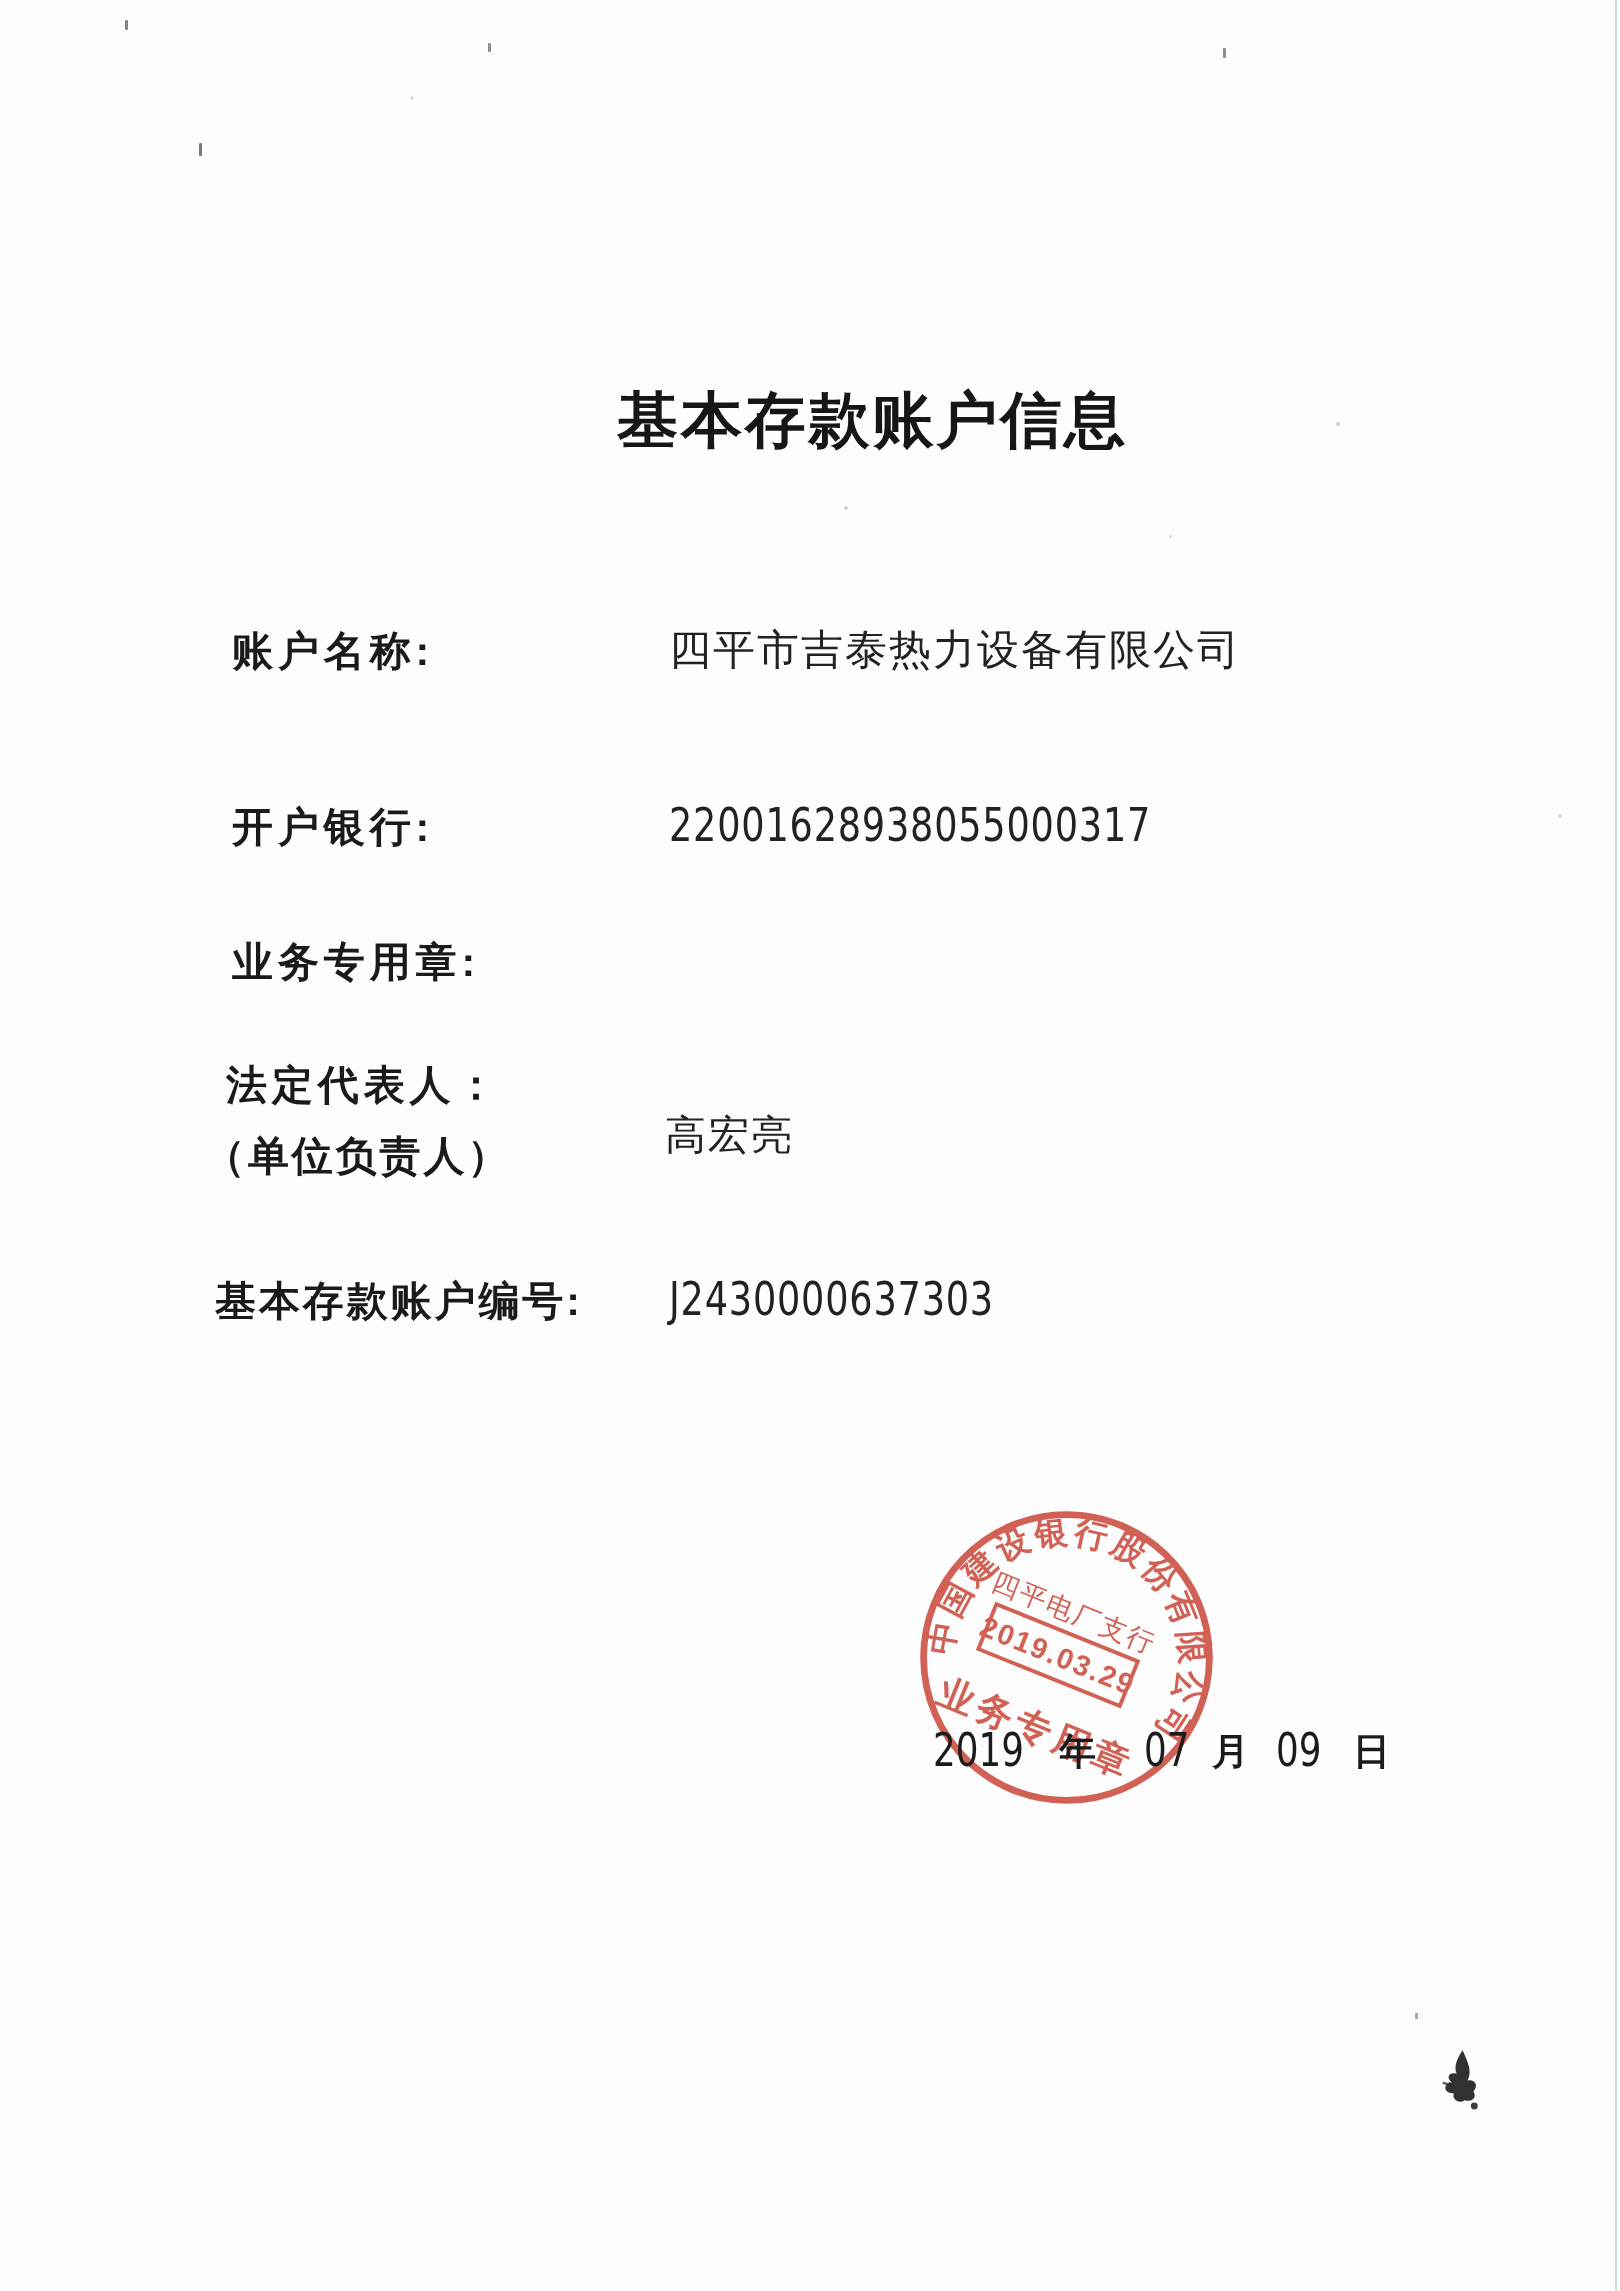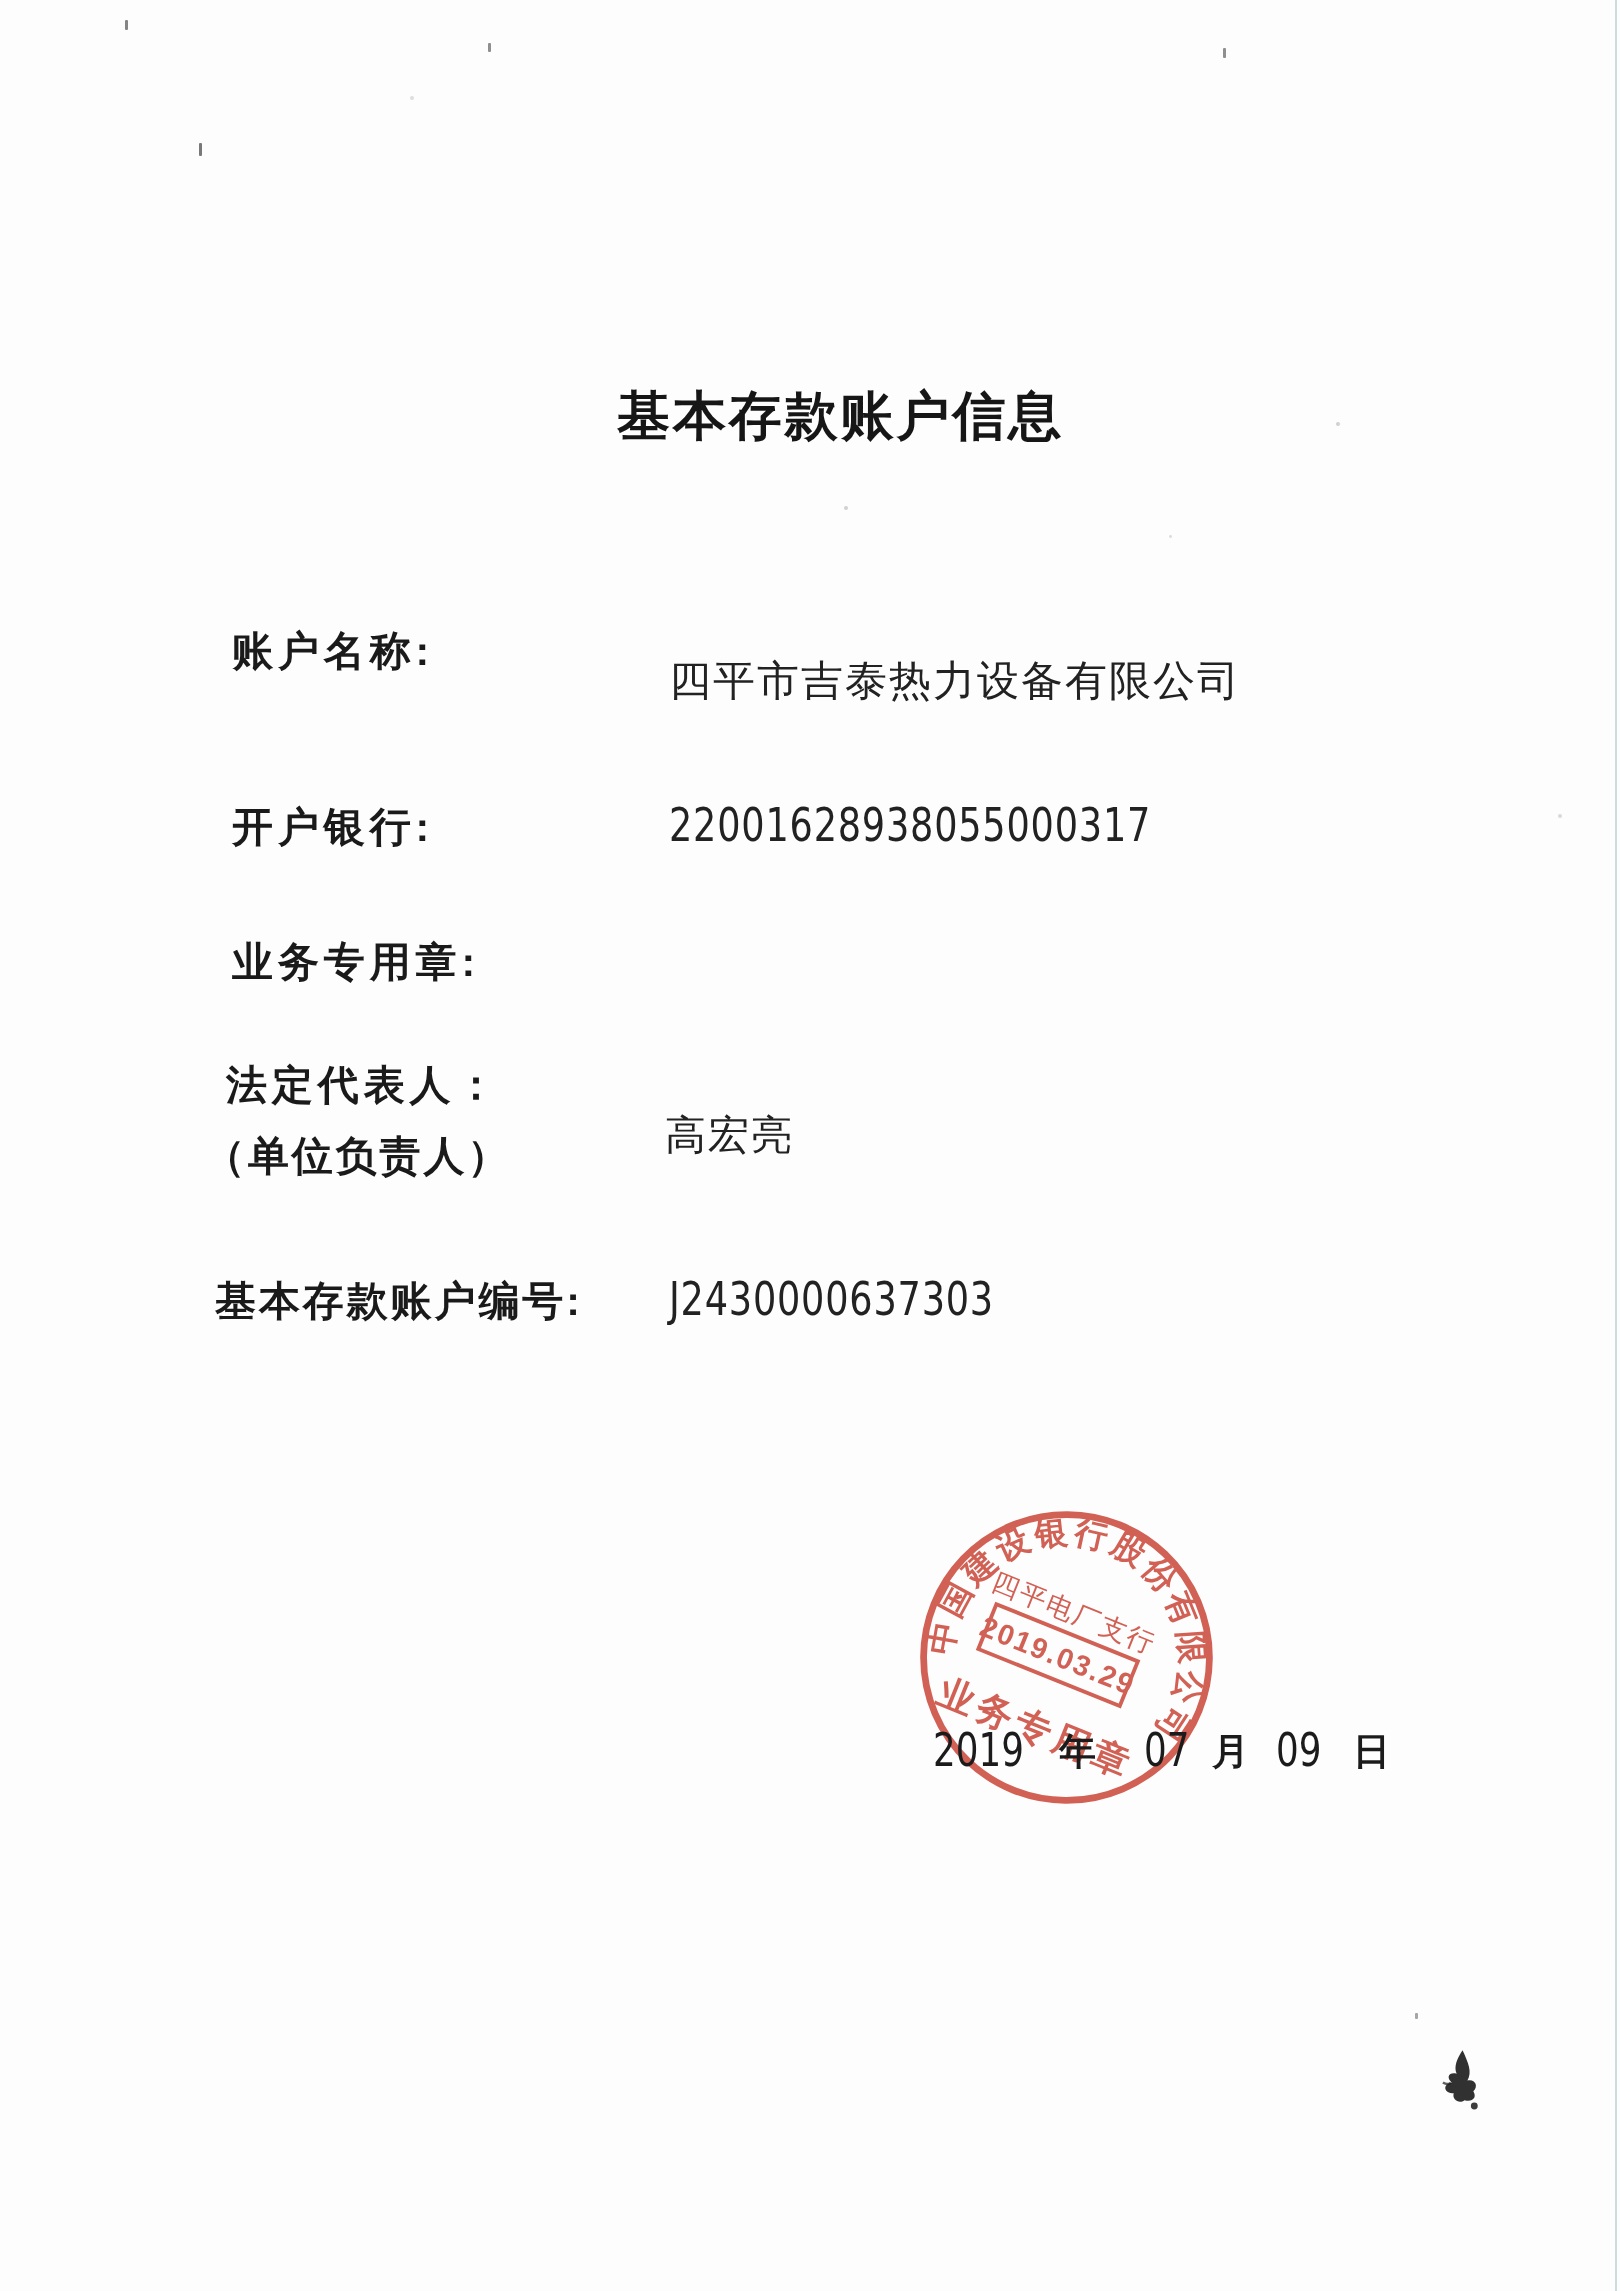--- a/index.html
+++ b/index.html
@@ -6,21 +6,21 @@
   .page{
     position:relative;
     width:1620px;height:2292px;
     background:#fdfdfd;
     overflow:hidden;
     font-family:"Liberation Sans","DejaVu Sans",sans-serif;
     color:#1c1c1c;
   }
   .abs{position:absolute;white-space:nowrap;line-height:1;}
   .title{
-    font-size:53px;font-weight:700;letter-spacing:2.9px;
+    font-size:61px;font-weight:700;letter-spacing:2.9px;
     font-family:"Liberation Serif","DejaVu Serif",serif;
     color:#161616;
   }
   .flabel{font-size:41px;font-weight:700;letter-spacing:4.9px;color:#1a1a1a;}
   .fvalue{font-size:41px;font-weight:400;letter-spacing:2px;color:#222;}
   .fvalue.bank{font-size:39px;letter-spacing:1px;}
   .num{
     font-family:"DejaVu Sans",sans-serif;
     font-size:47px;font-weight:400;color:#222;letter-spacing:1px;
     display:inline-block;transform:scaleX(0.78);transform-origin:0 50%;
@@ -43,21 +43,21 @@
   .blot{position:absolute;left:1439px;top:2047px;width:51px;height:71px;}
 </style>
 </head>
 <body>
 
 <div class="page">
 
   <div class="abs title" style="left:617px;top:390px;">基本存款账户信息</div>
 
   <div class="abs flabel" style="left:232px;top:631px;">账户名称:</div>
-  <div class="abs fvalue" style="left:669px;top:660px;font-size:42px;">四平市吉泰热力设备有限公司</div>
+  <div class="abs fvalue" style="left:669px;top:629px;font-size:42px;">四平市吉泰热力设备有限公司</div>
 
   <div class="abs flabel" style="left:232px;top:807px;">开户银行:</div>
   <div class="abs num" style="left:669px;top:801px;">22001628938055000317</div>
 
   <div class="abs flabel" style="left:232px;top:942px;">业务专用章:</div>
 
   <div class="abs flabel" style="left:226px;top:1065px;">法定代表人：</div>
   <div class="abs flabel" style="left:204px;top:1136px;letter-spacing:2.9px;text-align:right;">（单位负责人）</div>
   <div class="abs fvalue" style="left:665px;top:1115px;">高宏亮</div>
 

